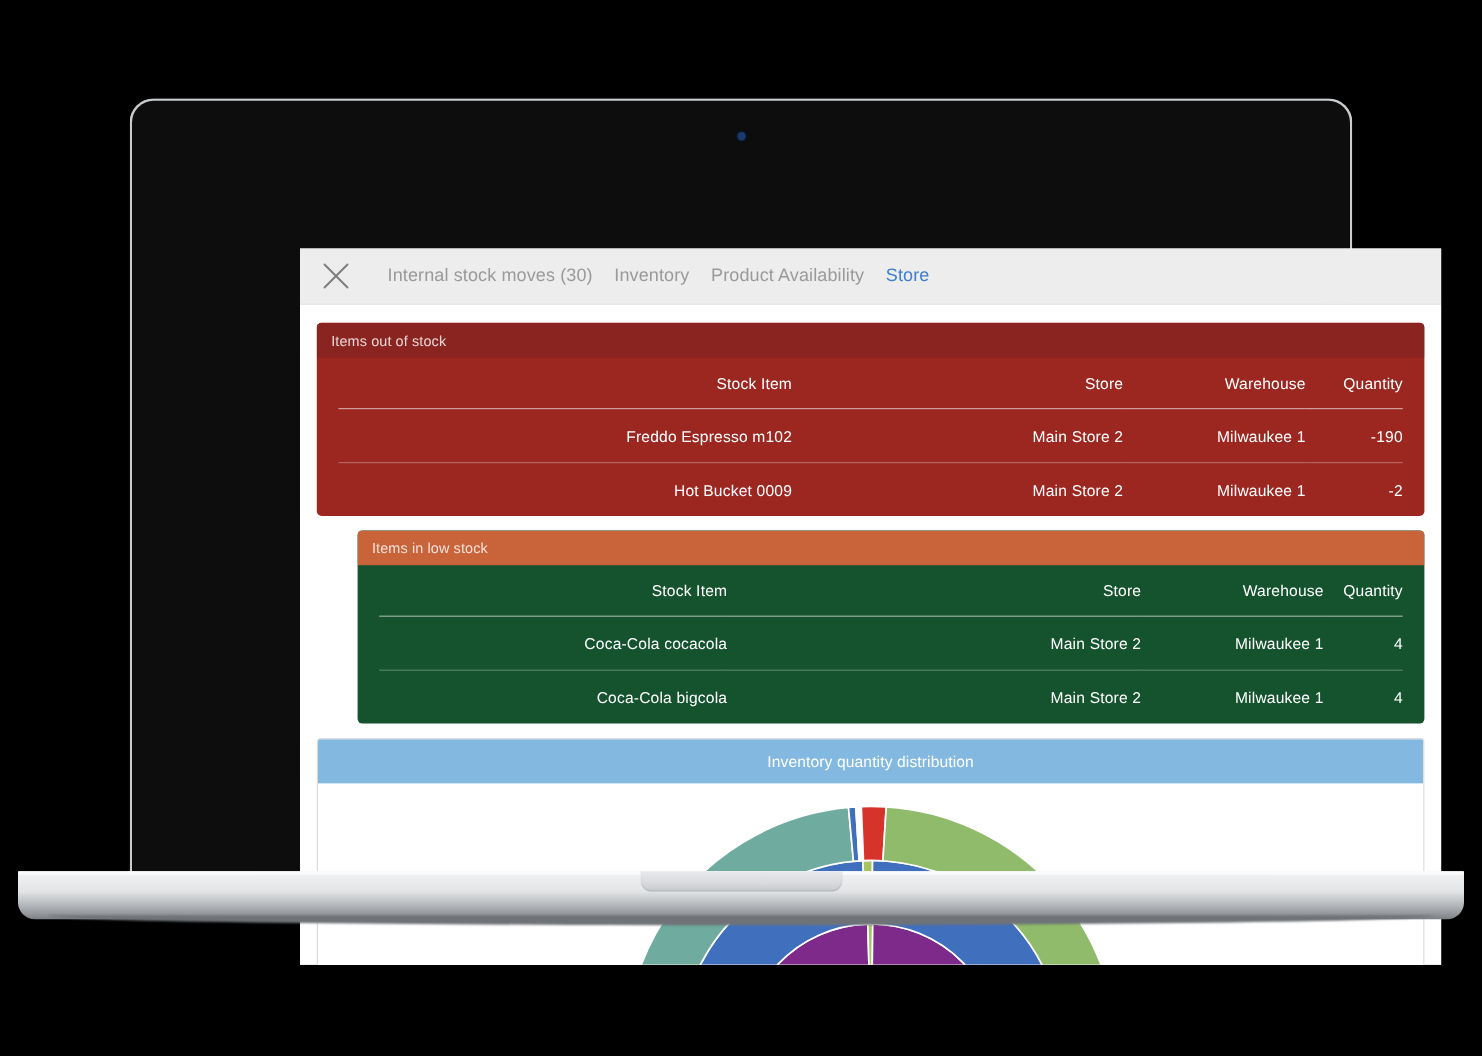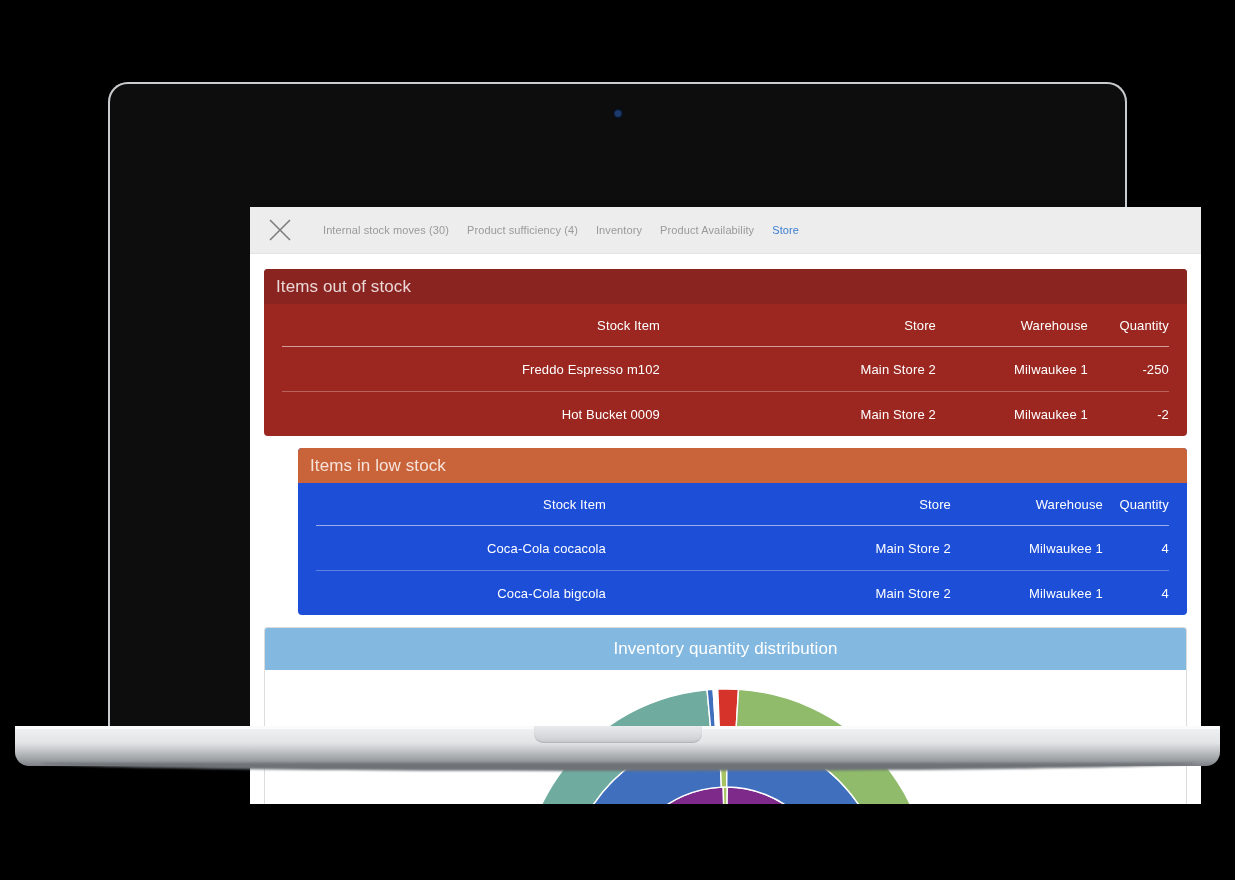--- a/index.html
+++ b/index.html
@@ -125,21 +125,21 @@
   }
   .close-btn svg { display: block; }
 
   .tabs {
     display: flex;
     align-items: center;
     gap: 0;
     margin-left: 12px;
   }
   .tab {
-    font-size: 11px;
+    font-size: 15px;
     color: #9a9a9a;
     padding: 0 9px;
     line-height: 46px;
     white-space: nowrap;
     cursor: pointer;
     letter-spacing: .1px;
   }
   .tab.active { color: #3c7fd0; }
 
   .tab-pointer {
@@ -163,28 +163,28 @@
   }
 
   .panel {
     margin: 0 14px 12px 14px;
     border-radius: 4px;
     overflow: hidden;
   }
   .panel.first { margin-top: 15px; }
 
   .panel-title {
-    font-size: 17px;
+    font-size: 12px;
     padding: 8px 12px 7px 12px;
     color: rgba(255,255,255,.82);
     letter-spacing: .1px;
   }
   .panel-title.centered {
     text-align: center;
-    font-size: 17px;
+    font-size: 13px;
     color: #ffffff;
     padding: 11px 0 11px 0;
   }
 
   table.dt {
     width: 100%;
     border-collapse: collapse;
     table-layout: fixed;
   }
   table.dt th, table.dt td {
@@ -204,21 +204,21 @@
   
   .red { background: #9b2720; }
   .red .panel-title { background: #8a2420; }
   .red .pad { padding: 0 18px; }
   .red table.dt th:nth-child(1), .red table.dt td:nth-child(1) { width: 378px; }
   .red table.dt th:nth-child(2), .red table.dt td:nth-child(2) { width: 276px; }
   .red table.dt th:nth-child(3), .red table.dt td:nth-child(3) { width: 152px; }
   .red table.dt th:nth-child(4), .red table.dt td:nth-child(4) { width: auto; }
 
   
-  .orange { background: #1d4ed8; margin-left: 48px; }
+  .orange { background: #14532d; margin-left: 48px; }
   .orange .panel-title { background: #c9633a; }
   .orange .pad { padding: 0 18px; }
   .orange table.dt th:nth-child(1), .orange table.dt td:nth-child(1) { width: 290px; }
   .orange table.dt th:nth-child(2), .orange table.dt td:nth-child(2) { width: 345px; }
   .orange table.dt th:nth-child(3), .orange table.dt td:nth-child(3) { width: 152px; }
   .orange table.dt th:nth-child(4), .orange table.dt td:nth-child(4) { width: auto; }
 
   
   .chart-panel {
     background: #ffffff;
@@ -260,21 +260,20 @@
           <span>
             <svg width="26" height="26" viewBox="0 0 26 26" aria-hidden="true">
               <line x1="3" y1="3" x2="23" y2="23" stroke="#7d7d7d" stroke-width="1.6"></line>
               <line x1="23" y1="3" x2="3" y2="23" stroke="#7d7d7d" stroke-width="1.6"></line>
             </svg>
           </span>
         </div>
 
         <div class="tabs">
           <div class="tab">Internal stock moves (30)</div>
-          <div class="tab">Product sufficiency (4)</div>
           <div class="tab">Inventory</div>
           <div class="tab">Product Availability</div>
           <div class="tab active">Store</div>
         </div>
 
         <div class="tab-pointer"></div>
       </div>
 
       <div class="content">
 
@@ -288,21 +287,21 @@
                   <th>Store</th>
                   <th>Warehouse</th>
                   <th>Quantity</th>
                 </tr>
               </thead>
               <tbody>
                 <tr>
                   <td>Freddo Espresso m102</td>
                   <td>Main Store 2</td>
                   <td>Milwaukee 1</td>
-                  <td>-250</td>
+                  <td>-190</td>
                 </tr>
                 <tr>
                   <td>Hot Bucket 0009</td>
                   <td>Main Store 2</td>
                   <td>Milwaukee 1</td>
                   <td>-2</td>
                 </tr>
               </tbody>
             </table>
           </div>

